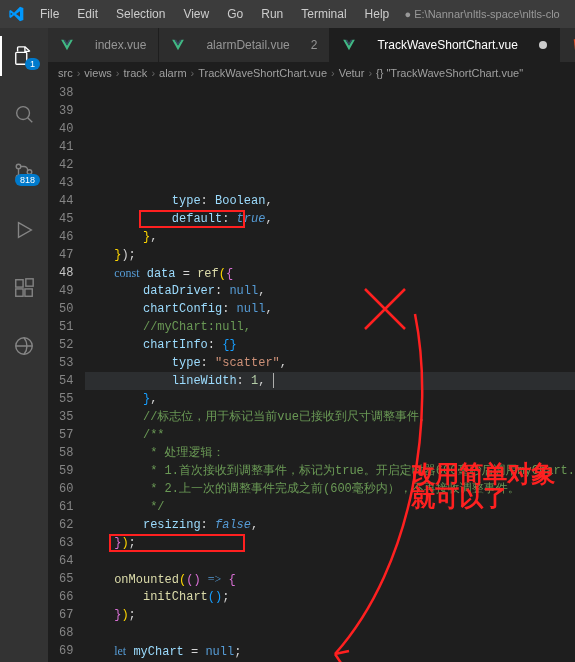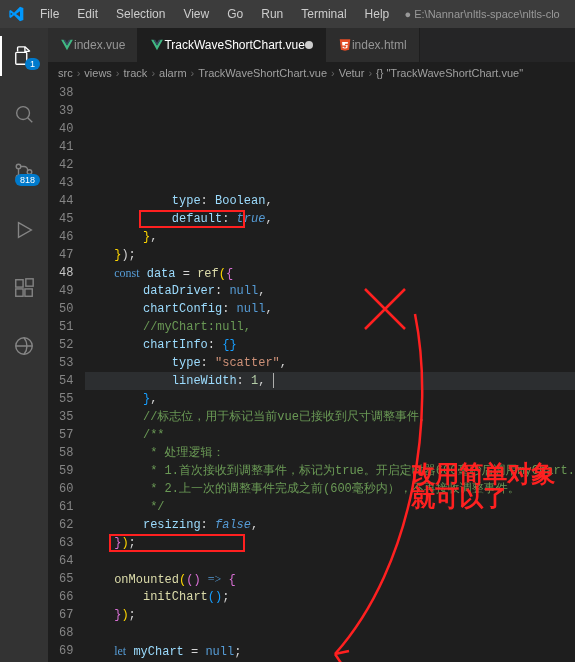--- a/index.html
+++ b/index.html
@@ -64,21 +64,21 @@
     display: flex; flex-direction: column;
     background: #1e1e1e;
   }
   .tabs {
     height: 34px; background: #252526;
     display: flex; align-items: stretch;
     font-family: 'Segoe UI', sans-serif; font-size: 12px;
     overflow: hidden;
   }
   .tab {
-    display: flex; align-items: center; gap: 0;
+    display: flex; align-items: center; gap: 21px;
     padding: 0 12px; background: #2d2d2d; color: #969696;
     border-right: 1px solid #1e1e1e; white-space: nowrap;
   }
   .tab.active { background: #1e1e1e; color: #ffffff; }
   .tab .file-icon { width: 14px; height: 14px; display:inline-flex; align-items:center; }
   .tab .vue-icon { color: #41b883; }
   .tab .html-icon { color: #e44d26; }
   .tab .dirty { width: 8px; height: 8px; border-radius: 50%; background: #cccccc; }
   .breadcrumb {
     height: 22px; display: flex; align-items: center;
@@ -206,20 +206,30 @@
 <div class="editor-area">
   <div class="tabs" id="tabs">
       <div class="tab">
         <span class="file-icon vue-icon">
           <svg width="14" height="14" viewBox="0 0 24 24">
             <path fill="#41b883" d="M2 3h4l6 10L18 3h4L12 21 2 3z"></path>
             <path fill="#35495e" d="M6 3h3l3 5 3-5h3l-6 10L6 3z"></path>
           </svg>
         </span>
         <span>index.vue</span>
+      </div>
+      <div class="tab">
+        <span class="file-icon vue-icon">
+          <svg width="14" height="14" viewBox="0 0 24 24">
+            <path fill="#41b883" d="M2 3h4l6 10L18 3h4L12 21 2 3z"></path>
+            <path fill="#35495e" d="M6 3h3l3 5 3-5h3l-6 10L6 3z"></path>
+          </svg>
+        </span>
+        <span>alarmDetail.vue</span>
+        <span style="color: rgb(150, 150, 150);">2</span>
       </div>
       <div class="tab active">
         <span class="file-icon vue-icon">
           <svg width="14" height="14" viewBox="0 0 24 24">
             <path fill="#41b883" d="M2 3h4l6 10L18 3h4L12 21 2 3z"></path>
             <path fill="#35495e" d="M6 3h3l3 5 3-5h3l-6 10L6 3z"></path>
           </svg>
         </span>
         <span>TrackWaveShortChart.vue</span>
         <span class="dirty"></span>

